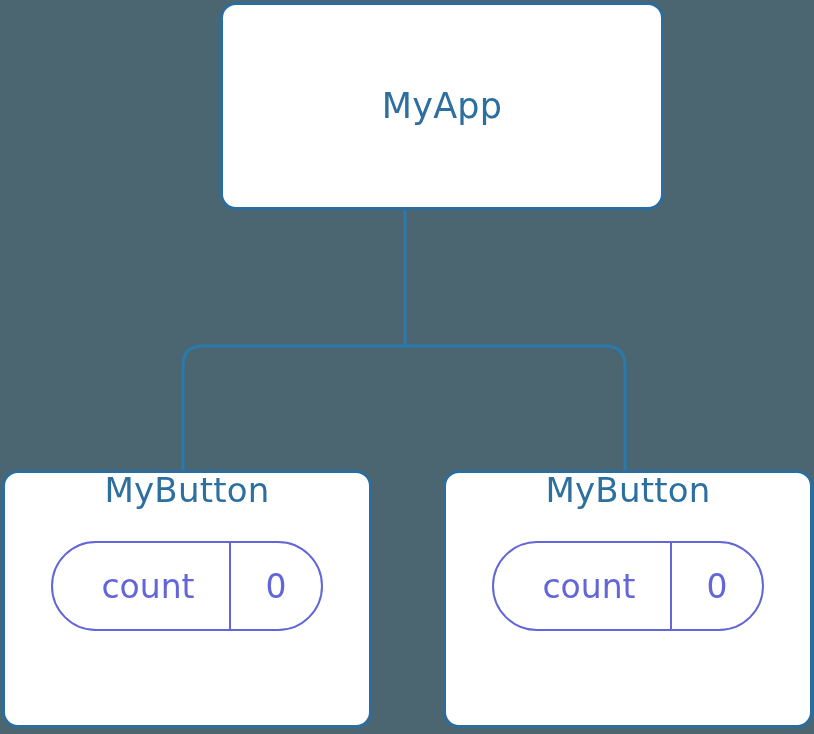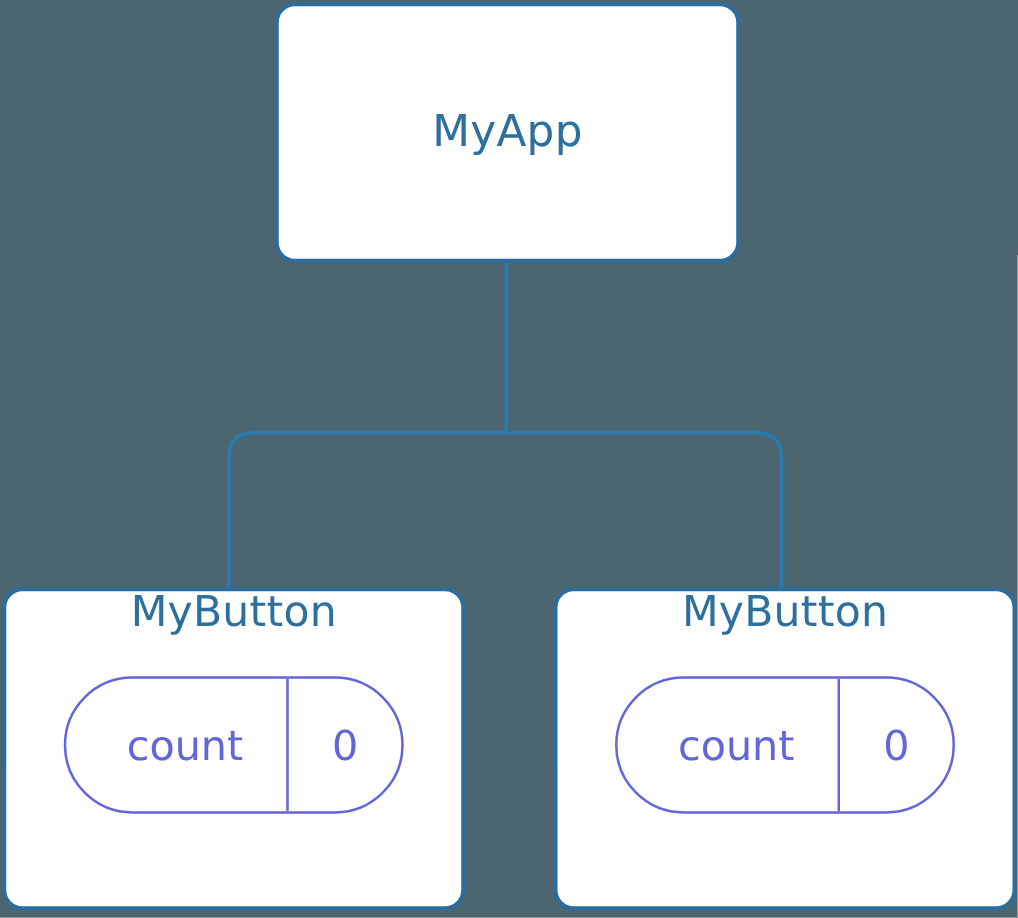--- a/index.html
+++ b/index.html
@@ -43,21 +43,21 @@
     border: 3px solid #2b6d9e;
     border-radius: 16px;
     display: flex;
     flex-direction: column;
     align-items: center;
   }
 
   .node-root {
     left: 220px;
     top: 2px;
-    width: 372px;
+    width: 444px;
     height: 208px;
     justify-content: center;
   }
 
   .node-child {
     top: 470px;
     width: 370px;
     height: 258px;
     justify-content: flex-start;
   }
@@ -74,21 +74,21 @@
     user-select: none;
   }
 
   .node-child .node-title {
     font-size: 34px;
   }
 
   
   .state-pill {
     margin-top: 34px;
-    height: 110px;
+    height: 90px;
     box-sizing: border-box;
     border: 2px solid #6366d8;
     border-radius: 999px;
     display: flex;
     align-items: stretch;
     background: transparent;
     overflow: hidden;
   }
 
   .pill-key,

